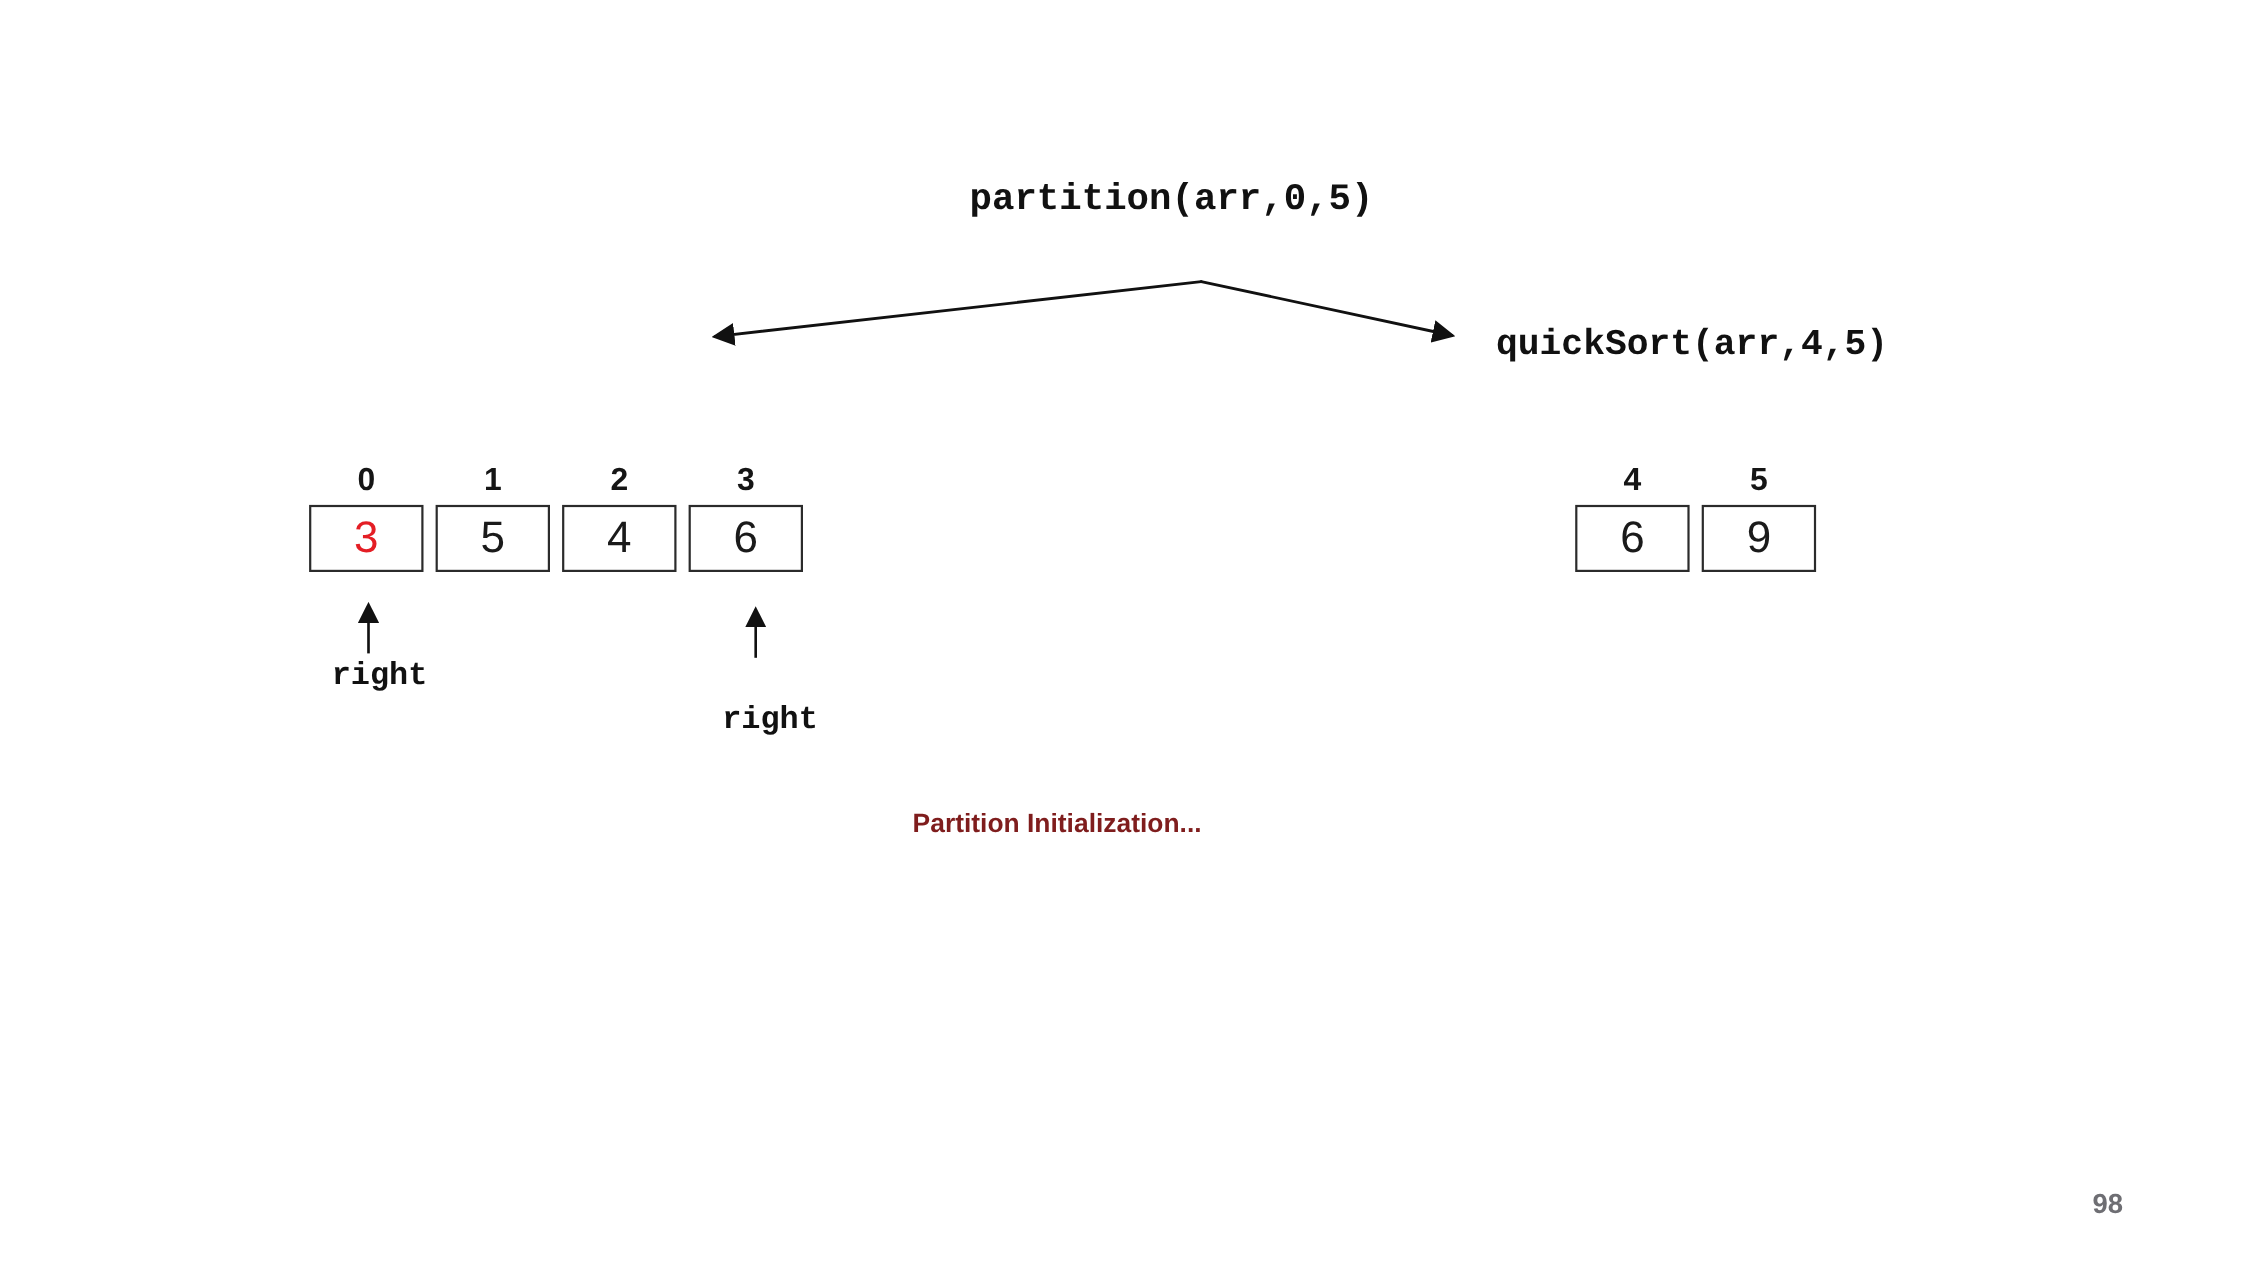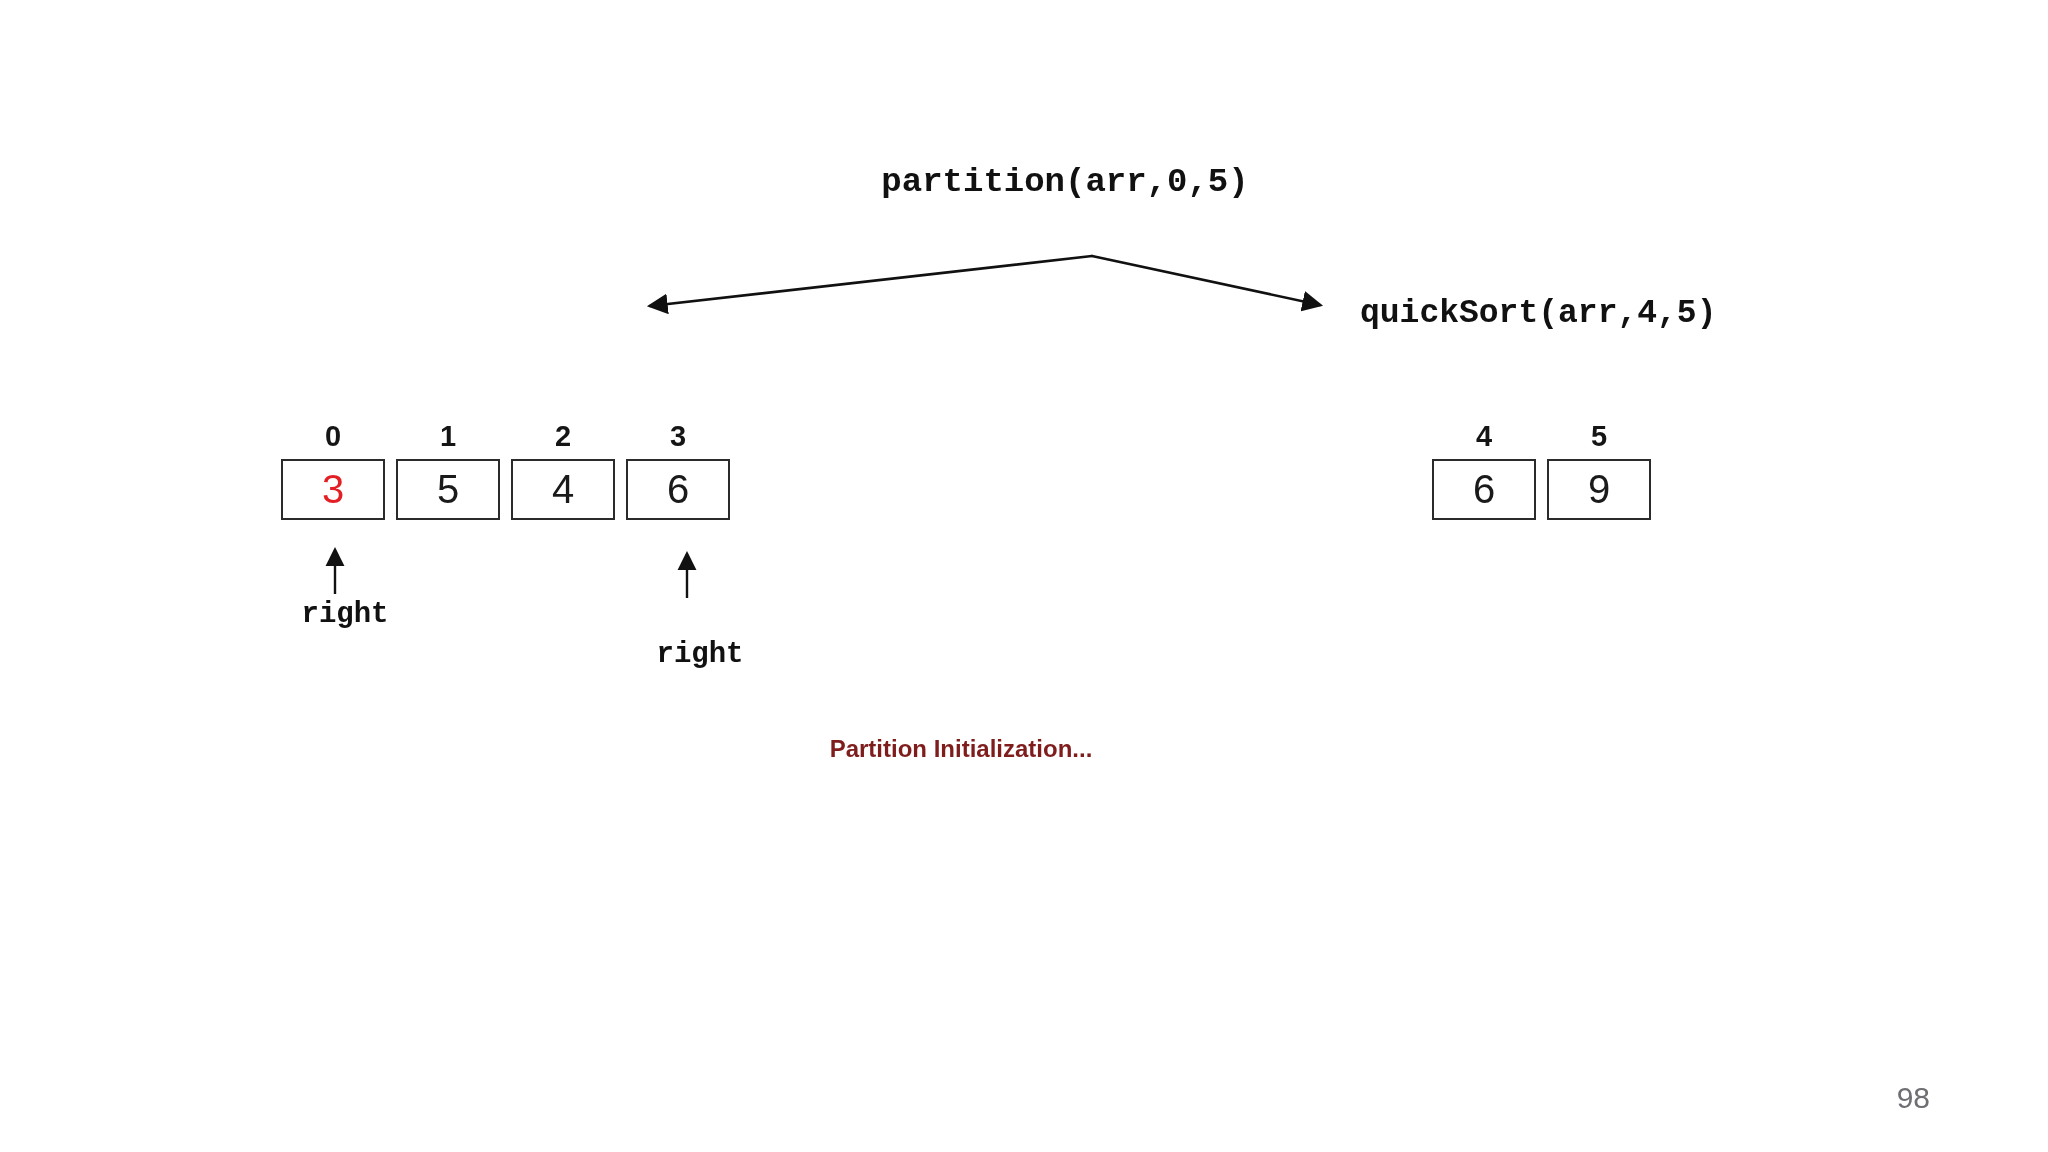--- a/index.html
+++ b/index.html
@@ -47,21 +47,21 @@
   .ptr-label { font-size: 29px; transform: translateX(-50%); }
   #pointer-left-label  { top: 598px; left: 345px; }
   #pointer-right-label { top: 598px; left: 700px; margin-top: 40px; }
 
   #caption {
     top: 735px; left: 961px; transform: translateX(-50%);
     font-size: 24px; color: #7f1d1d; letter-spacing: 0px; font-weight: bold;
   }
   #page-number {
     top: 1081px; right: 118px;
-    font-size: 30px; color: #6e6e73;
+    font-size: 25px; color: #6e6e73; font-weight: bold;
   }
   #arrow-layer { top: 0; left: 0; pointer-events: none; }
 </style>
 </head>
 <body>
 
 <div class="abs mono" id="slide-title">partition(arr,0,5)</div>
 
 <svg id="arrow-layer" class="abs" width="2048" height="1152" viewBox="0 0 2048 1152">
   <defs>

